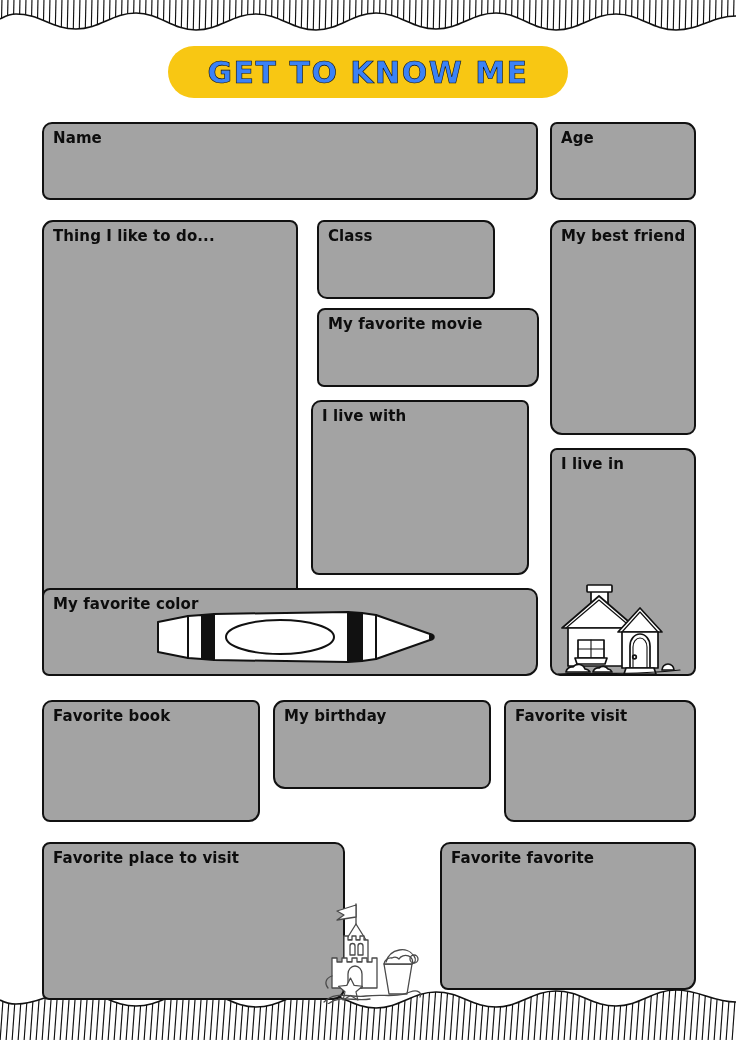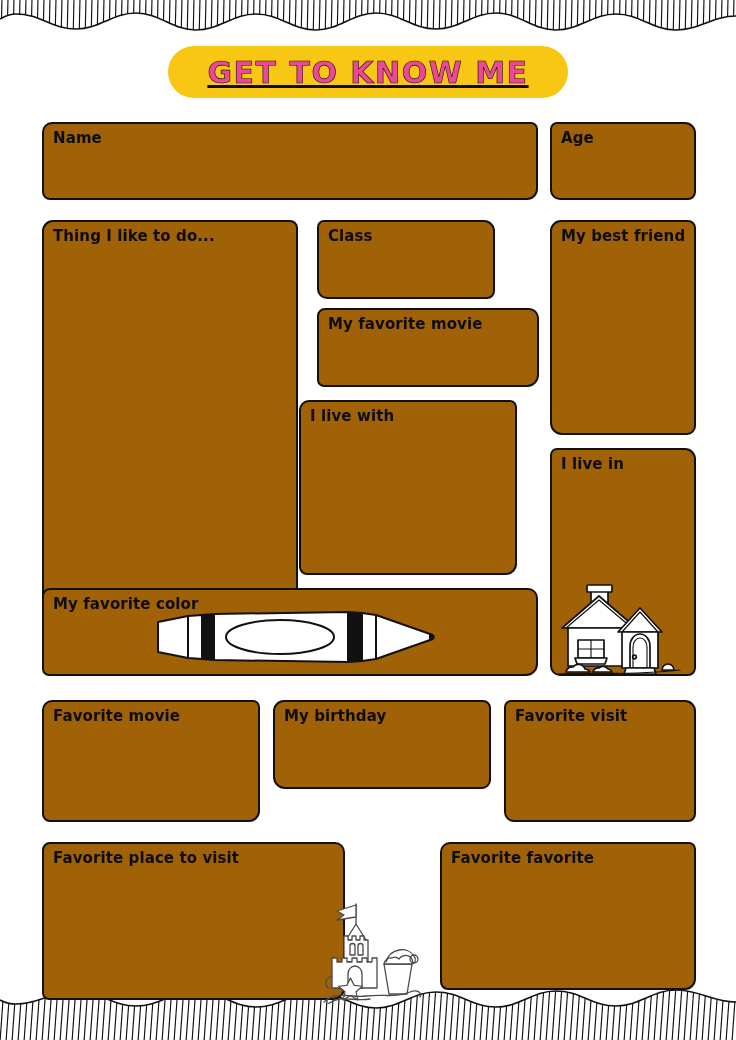--- a/index.html
+++ b/index.html
@@ -46,30 +46,29 @@
   #title-text {
     position: absolute;
     inset: 0;
     display: flex;
     align-items: center;
     justify-content: center;
     font-family: "DejaVu Sans", sans-serif;
     font-weight: bold;
     font-size: 30px;
     letter-spacing: 1.5px;
-    color: #ec4899;
+    color: #3b82f6;
     -webkit-text-stroke: 0.6px #0d0d0d;
     white-space: nowrap;
-    text-decoration: underline;
   }
 
   
   .box {
     position: absolute;
-    background: #a16207;
+    background: #a3a3a3;
     border: 2.2px solid #111111;
     border-radius: 9px;
     overflow: visible;
   }
   
   .box.w1 { border-radius: 10px 7px 11px 8px; }
   .box.w2 { border-radius: 7px 11px 8px 10px; }
   .box.w3 { border-radius: 11px 8px 9px 12px; }
   .box.w4 { border-radius: 8px 10px 12px 7px; }
 
@@ -447,38 +446,38 @@
   </div>
 
   <div class="box w2" style="left: 317px; top: 220px; width: 178px; height: 79px;">
     <span class="box-label">Class</span>
   </div>
 
   <div class="box w4" style="left: 317px; top: 308px; width: 222px; height: 79px;">
     <span class="box-label">My favorite movie</span>
   </div>
 
-  <div class="box w1" style="left: 299px; top: 400px; width: 218px; height: 175px;">
+  <div class="box w1" style="left: 311px; top: 400px; width: 218px; height: 175px;">
     <span class="box-label">I live with</span>
   </div>
 
   <div class="box w3" style="left: 550px; top: 220px; width: 146px; height: 215px;">
     <span class="box-label">My best friend</span>
   </div>
 
   <div class="box w2" style="left: 550px; top: 448px; width: 146px; height: 228px;">
     <span class="box-label">I live in</span>
   </div>
 
   <div class="box w4" style="left: 42px; top: 588px; width: 496px; height: 88px;">
     <span class="box-label">My favorite color</span>
   </div>
 
   <div class="box w1" style="left: 42px; top: 700px; width: 218px; height: 122px;">
-    <span class="box-label">Favorite movie</span>
+    <span class="box-label">Favorite book</span>
   </div>
 
   <div class="box w3" style="left: 273px; top: 700px; width: 218px; height: 89px;">
     <span class="box-label">My birthday</span>
   </div>
 
   <div class="box w2" style="left: 504px; top: 700px; width: 192px; height: 122px;">
     <span class="box-label">Favorite visit</span>
   </div>
 

